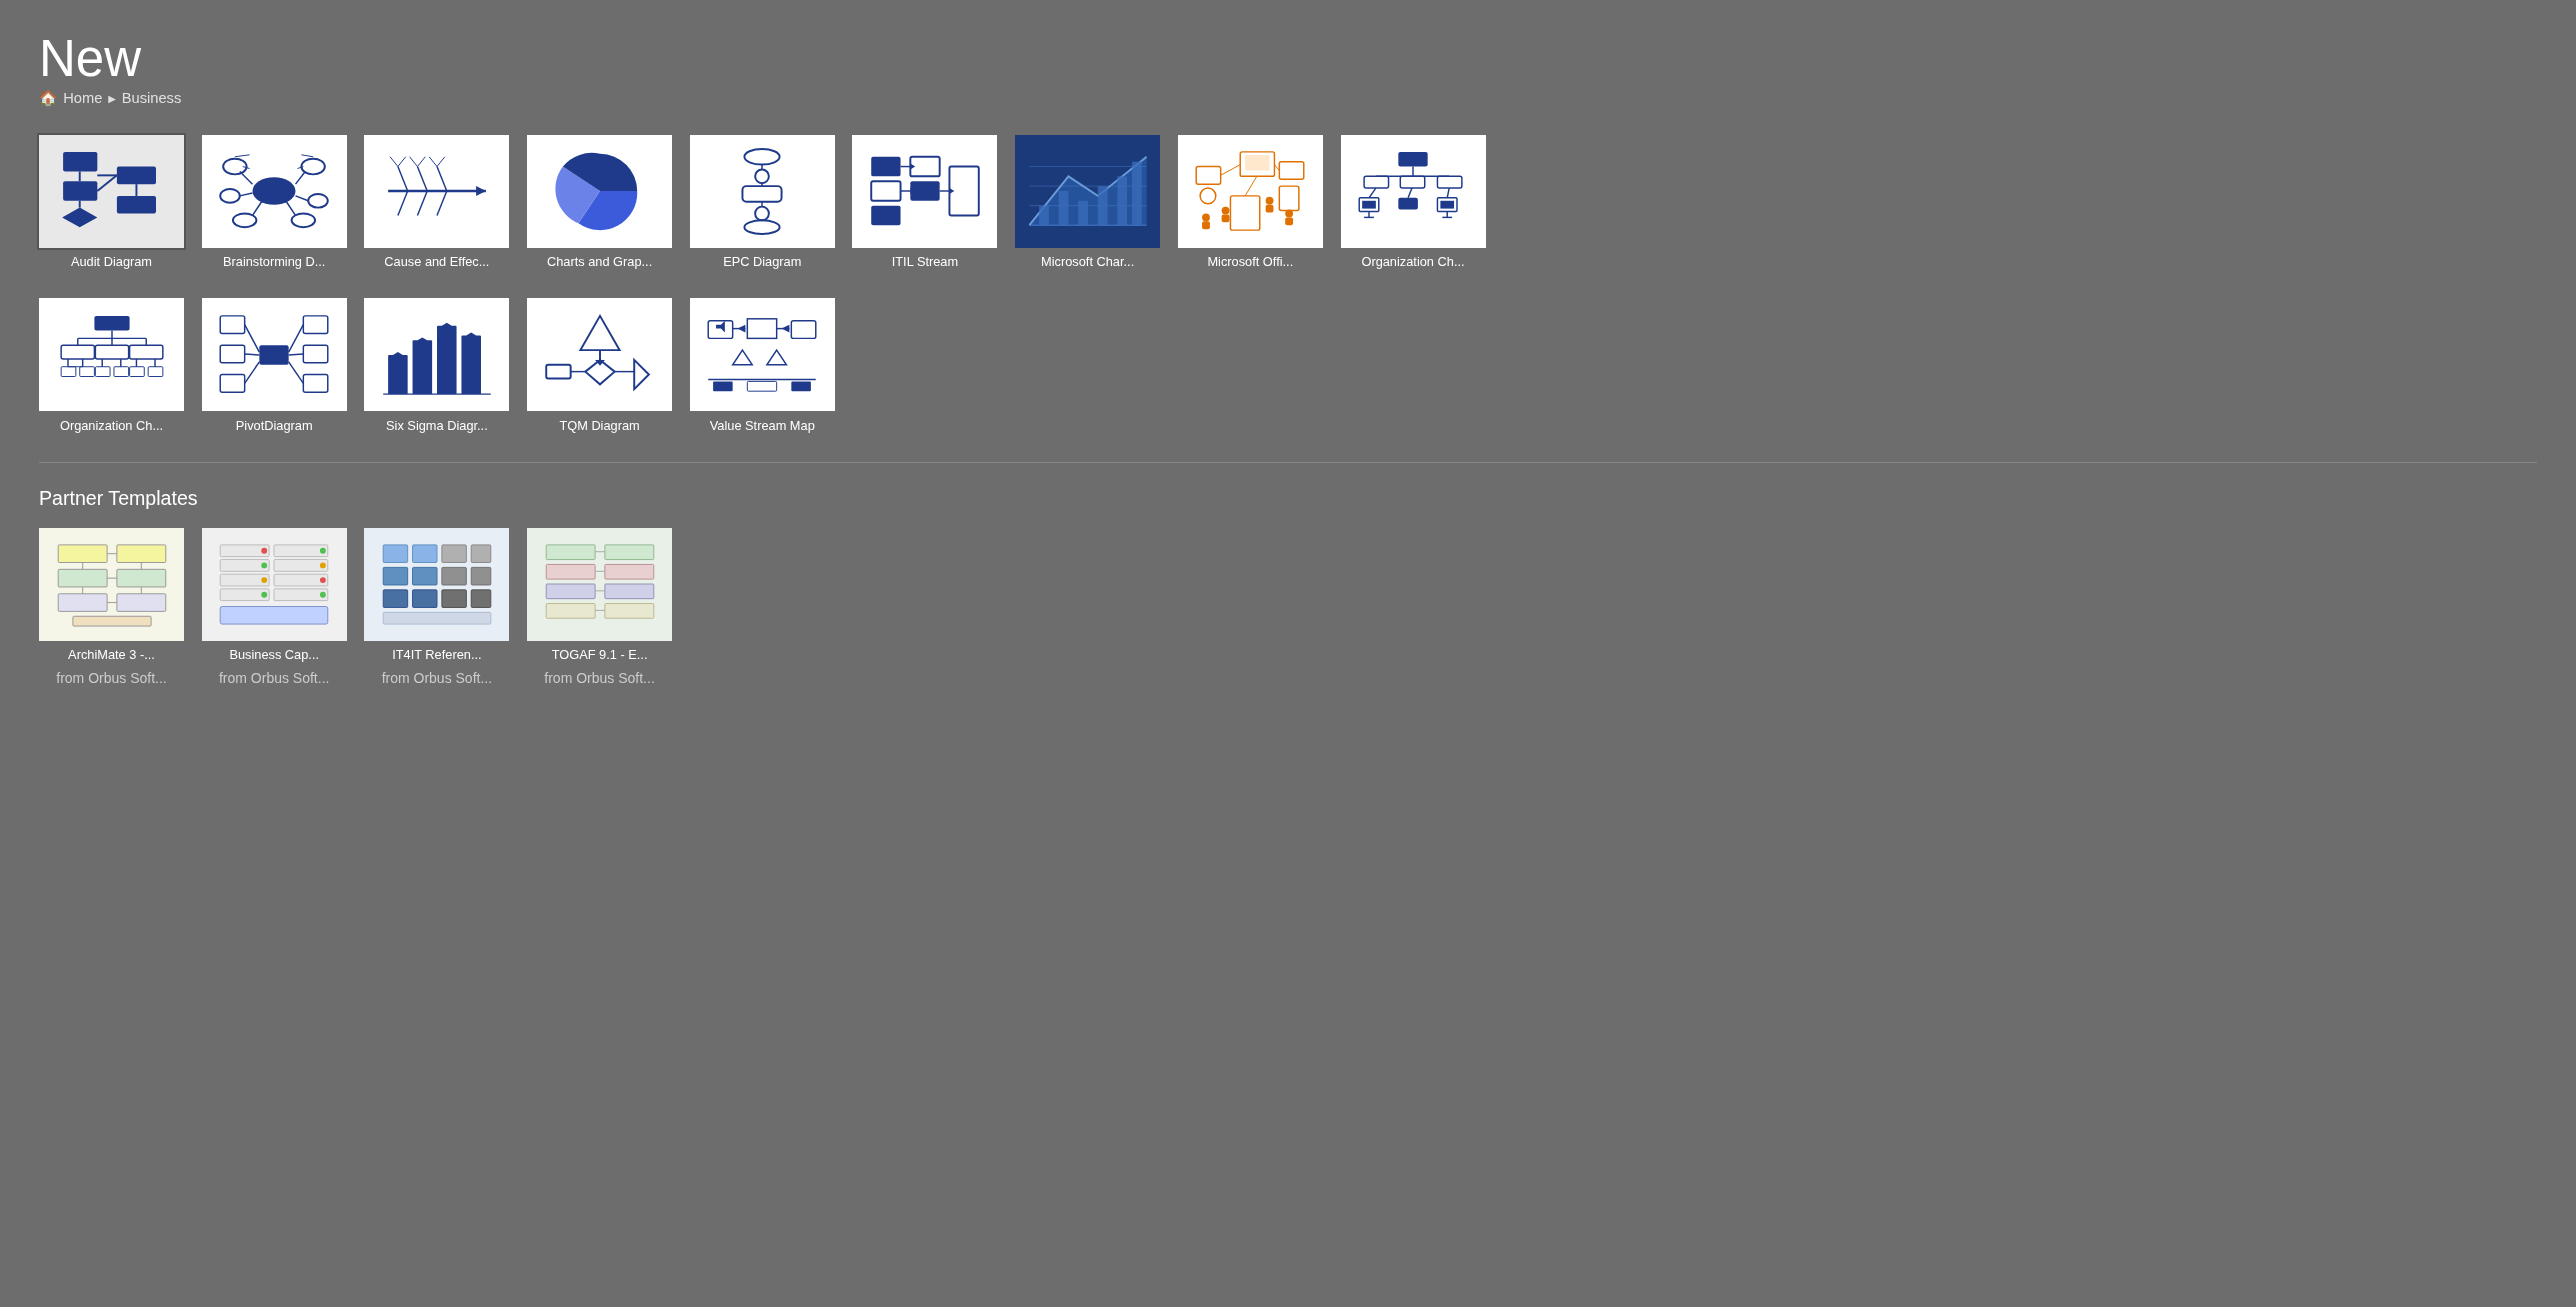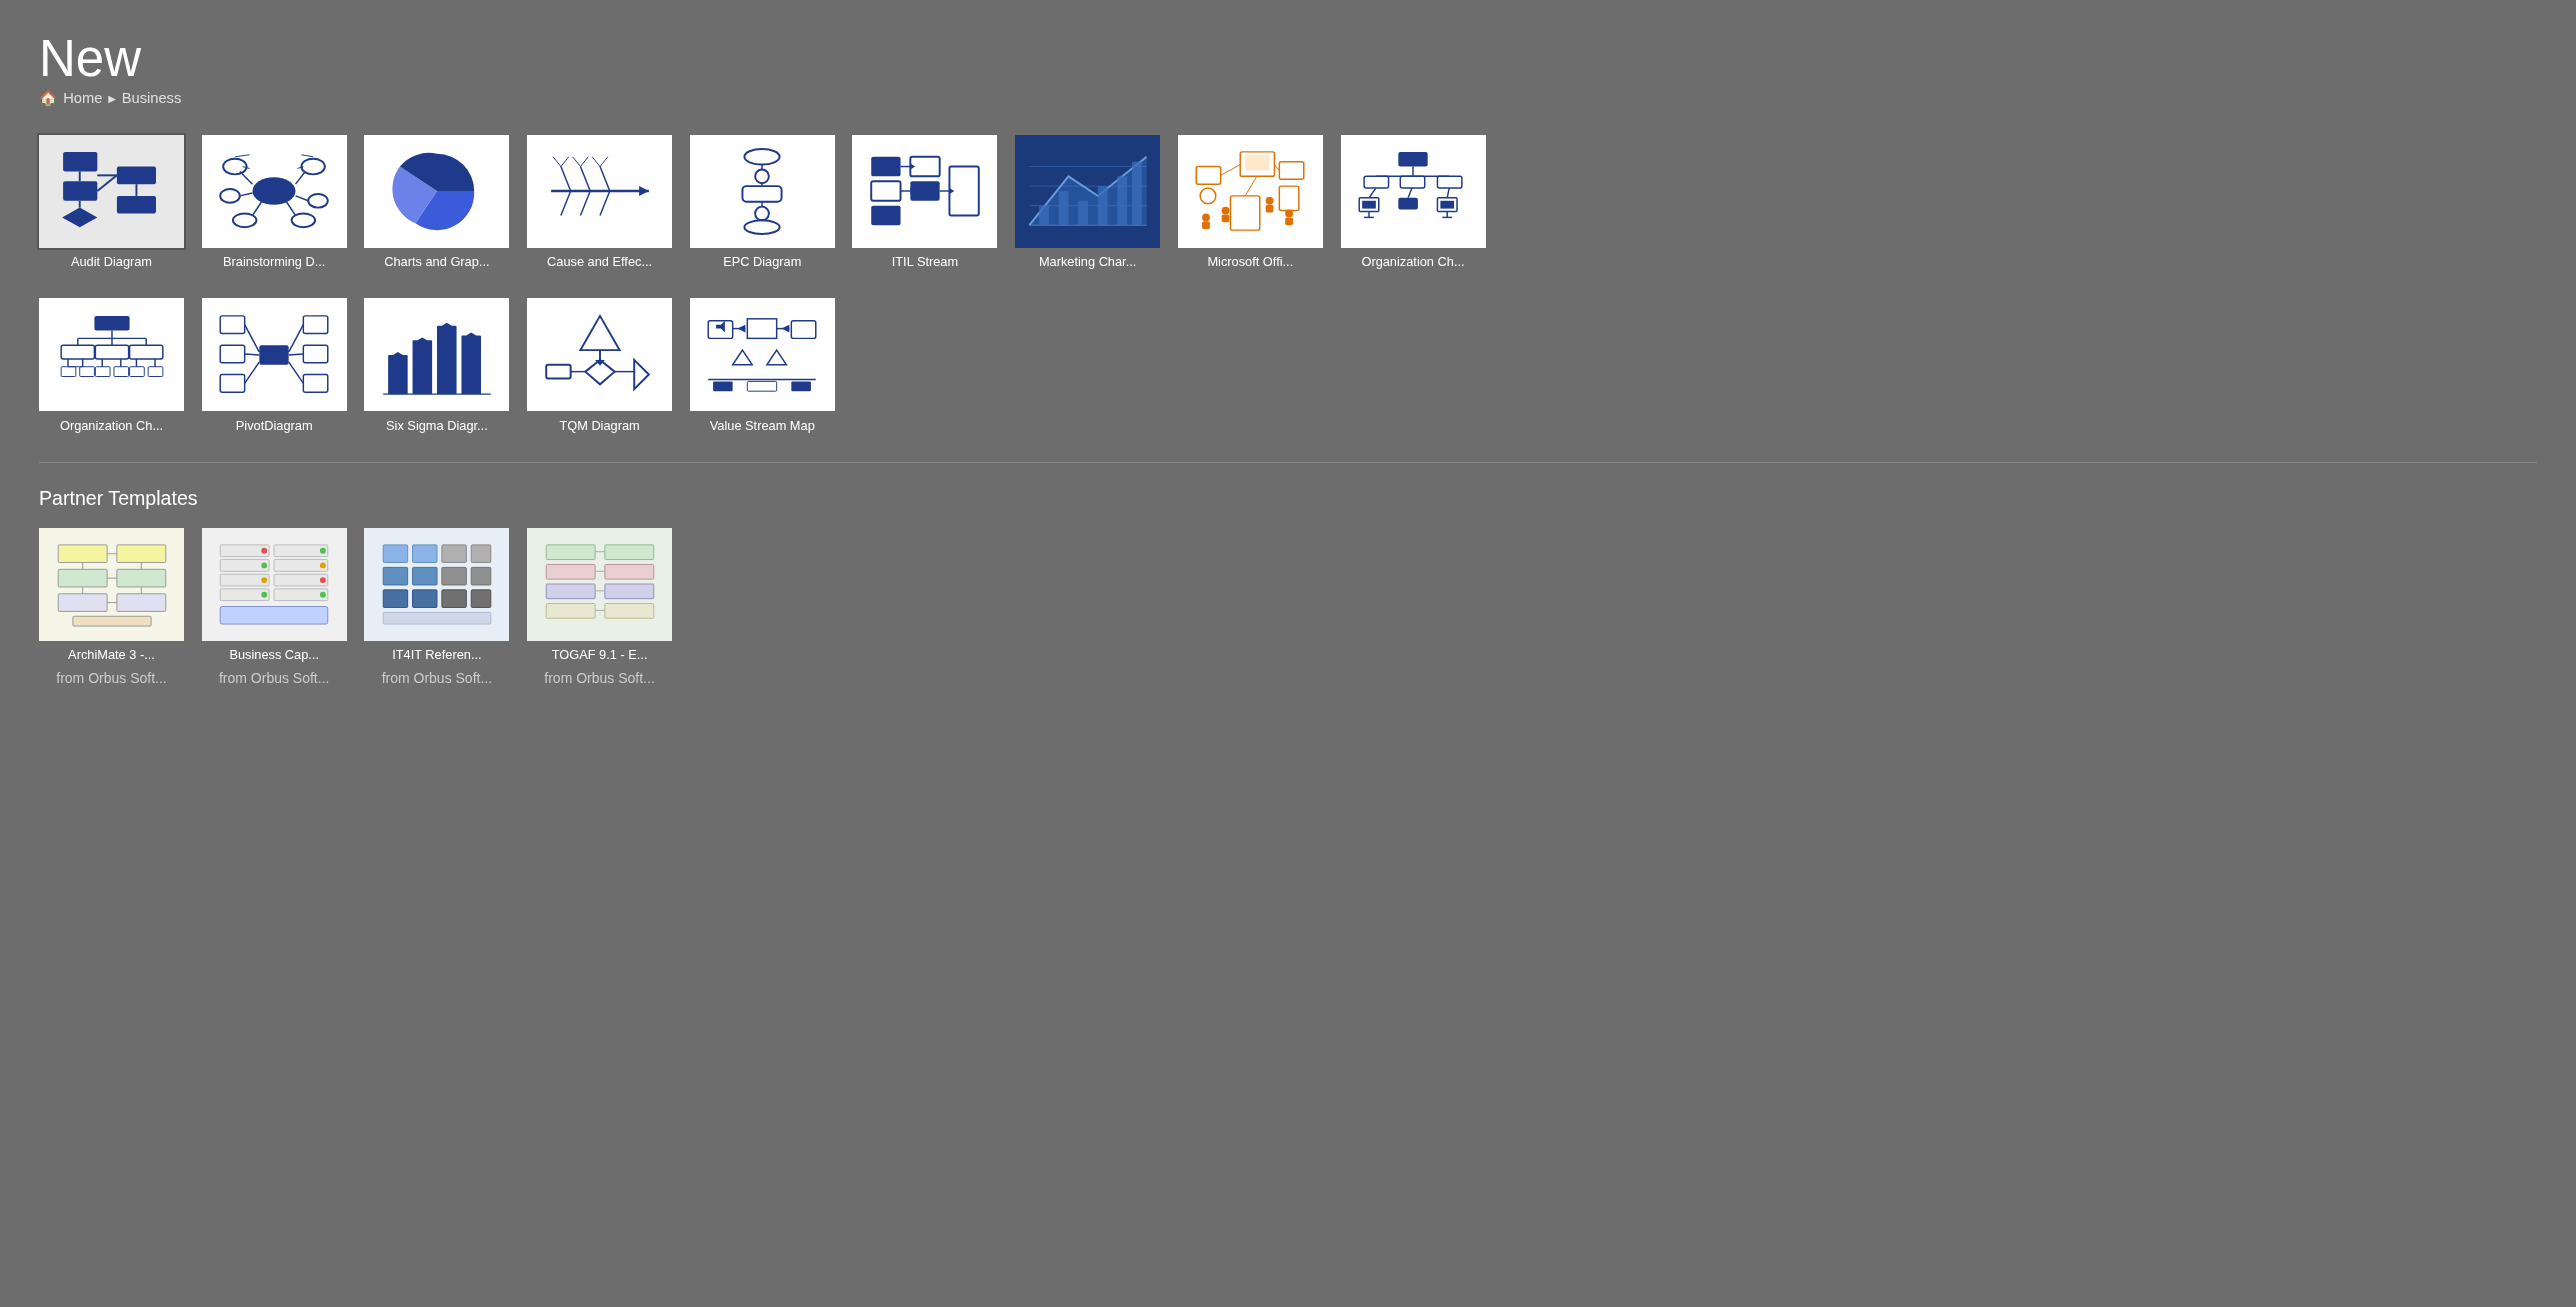--- a/index.html
+++ b/index.html
@@ -155,53 +155,53 @@
         <line x1="90" y1="20" x2="84" y2="22" stroke="#1f3a8a" stroke-width="1"></line>
       </svg>
     </div>
     <div class="card-label">Brainstorming D...</div>
   </div>
 
   <div class="template-card">
     <div class="card-thumb">
       <svg class="card-svg" viewBox="0 0 120 90">
 
-        <circle cx="60" cy="45" r="38" fill="#e8eeff"></circle>
-        <path d="M60,45 L60,7 A38,38 0 0,1 98,45 Z" class="diag-blue"></path>
-        <path d="M60,45 L98,45 A38,38 0 0,1 38,78 Z" fill="#3b5bdb"></path>
-        <path d="M60,45 L38,78 A38,38 0 0,1 22,20 Z" fill="#6b82e8"></path>
-        <path d="M60,45 L22,20 A38,38 0 0,1 60,7 Z" fill="#1f3a8a"></path>
-      </svg>
-    </div>
-    <div class="card-label">Charts and Grap...</div>
-  </div>
-
-  <div class="template-card">
-    <div class="card-thumb">
-      <svg class="card-svg" viewBox="0 0 120 90">
-
         <line x1="10" y1="45" x2="110" y2="45" stroke="#1f3a8a" stroke-width="2.5"></line>
         <polygon points="110,45 100,40 100,50" class="diag-blue"></polygon>
 
         <line x1="30" y1="45" x2="20" y2="20" stroke="#1f3a8a" stroke-width="1.5"></line>
         <line x1="50" y1="45" x2="40" y2="20" stroke="#1f3a8a" stroke-width="1.5"></line>
         <line x1="70" y1="45" x2="60" y2="20" stroke="#1f3a8a" stroke-width="1.5"></line>
         <line x1="30" y1="45" x2="20" y2="70" stroke="#1f3a8a" stroke-width="1.5"></line>
         <line x1="50" y1="45" x2="40" y2="70" stroke="#1f3a8a" stroke-width="1.5"></line>
         <line x1="70" y1="45" x2="60" y2="70" stroke="#1f3a8a" stroke-width="1.5"></line>
 
         <line x1="20" y1="20" x2="12" y2="10" stroke="#1f3a8a" stroke-width="1"></line>
         <line x1="20" y1="20" x2="28" y2="10" stroke="#1f3a8a" stroke-width="1"></line>
         <line x1="40" y1="20" x2="32" y2="10" stroke="#1f3a8a" stroke-width="1"></line>
         <line x1="40" y1="20" x2="48" y2="10" stroke="#1f3a8a" stroke-width="1"></line>
         <line x1="60" y1="20" x2="52" y2="10" stroke="#1f3a8a" stroke-width="1"></line>
         <line x1="60" y1="20" x2="68" y2="10" stroke="#1f3a8a" stroke-width="1"></line>
       </svg>
     </div>
     <div class="card-label">Cause and Effec...</div>
+  </div>
+
+  <div class="template-card">
+    <div class="card-thumb">
+      <svg class="card-svg" viewBox="0 0 120 90">
+
+        <circle cx="60" cy="45" r="38" fill="#e8eeff"></circle>
+        <path d="M60,45 L60,7 A38,38 0 0,1 98,45 Z" class="diag-blue"></path>
+        <path d="M60,45 L98,45 A38,38 0 0,1 38,78 Z" fill="#3b5bdb"></path>
+        <path d="M60,45 L38,78 A38,38 0 0,1 22,20 Z" fill="#6b82e8"></path>
+        <path d="M60,45 L22,20 A38,38 0 0,1 60,7 Z" fill="#1f3a8a"></path>
+      </svg>
+    </div>
+    <div class="card-label">Charts and Grap...</div>
   </div>
 
   <div class="template-card">
     <div class="card-thumb">
       <svg class="card-svg" viewBox="0 0 120 90">
 
         <ellipse cx="60" cy="10" rx="18" ry="8" fill="none" stroke="#1f3a8a" stroke-width="2"></ellipse>
         <circle cx="60" cy="30" r="7" fill="none" stroke="#1f3a8a" stroke-width="2"></circle>
         <rect x="40" y="40" width="40" height="16" rx="4" fill="none" stroke="#1f3a8a" stroke-width="2"></rect>
         <circle cx="60" cy="68" r="7" fill="none" stroke="#1f3a8a" stroke-width="2"></circle>
@@ -251,21 +251,21 @@
         <polyline points="0,80 40,30 70,50 120,10" fill="none" stroke="#6a9cda" stroke-width="2"></polyline>
 
         <rect x="10" y="60" width="10" height="20" fill="#3a6cba" opacity="0.8"></rect>
         <rect x="30" y="45" width="10" height="35" fill="#3a6cba" opacity="0.8"></rect>
         <rect x="50" y="55" width="10" height="25" fill="#3a6cba" opacity="0.8"></rect>
         <rect x="70" y="40" width="10" height="40" fill="#3a6cba" opacity="0.8"></rect>
         <rect x="90" y="30" width="10" height="50" fill="#3a6cba" opacity="0.8"></rect>
         <rect x="105" y="15" width="10" height="65" fill="#3a6cba" opacity="0.8"></rect>
       </svg>
     </div>
-    <div class="card-label">Marketing Char...</div>
+    <div class="card-label">Microsoft Char...</div>
   </div>
 
   <div class="template-card">
     <div class="card-thumb">
       <svg class="card-svg" viewBox="0 0 120 90">
 
         <rect x="5" y="20" width="25" height="18" fill="none" stroke="#e07000" stroke-width="1.5" rx="2"></rect>
         <circle cx="17" cy="50" r="8" fill="none" stroke="#e07000" stroke-width="1.5"></circle>
         <rect x="50" y="5" width="35" height="25" fill="none" stroke="#e07000" stroke-width="1.5" rx="2"></rect>
         <rect x="55" y="8" width="25" height="16" fill="#ffe8cc"></rect>

